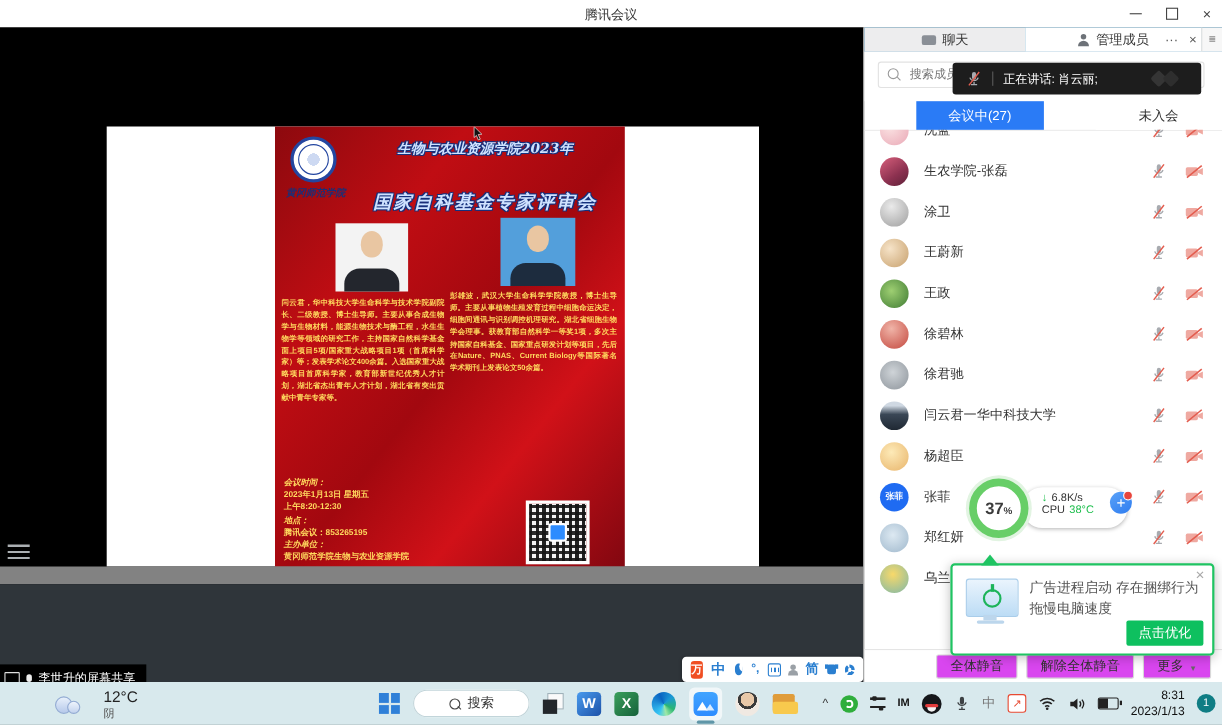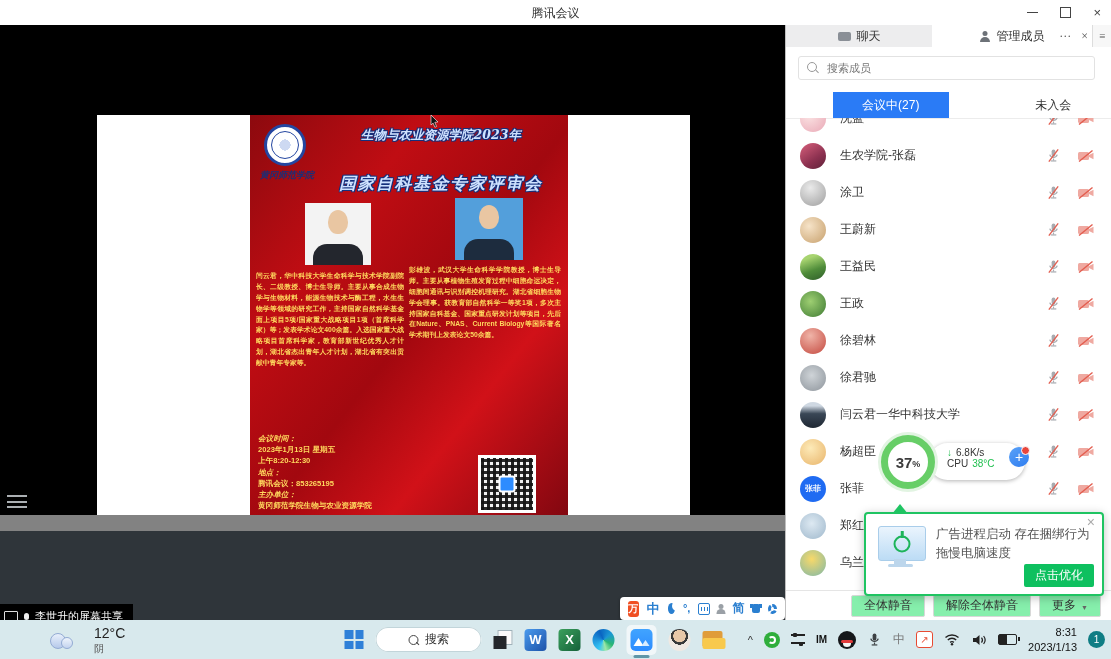--- a/index.html
+++ b/index.html
@@ -83,21 +83,21 @@
   .ime-jian{color:#2a7fd0;font-size:12px;font-weight:bold;}
   .ime-shirt{width:12px;height:9px;background:#2a7fd0;border-radius:2px;position:relative;}
   .ime-shirt::before{content:"";position:absolute;left:-2px;top:0;width:3px;height:4px;background:#2a7fd0;}
   .ime-shirt::after{content:"";position:absolute;right:-2px;top:0;width:3px;height:4px;background:#2a7fd0;}
   .ime-gear{width:10px;height:10px;border-radius:50%;border:3px dashed #2a7fd0;box-sizing:border-box;}
 
   
   #panel{position:absolute;left:785px;top:25px;width:326px;height:595px;background:#fff;
      border-left:1px solid #bfbfbf;box-sizing:border-box;}
   #p-header{position:absolute;top:0;left:0;right:0;height:22px;display:flex;background:#0369a1;
-     font-size:12px;color:#333;font-family:Liberation Serif, serif;}
+     font-size:12px;color:#333;}
   .tab-chat{width:146px;display:flex;align-items:center;justify-content:center;gap:6px;background:#ededee;}
   .ic-bubble{width:13px;height:9px;background:#8a8f96;border-radius:2px;position:relative;}
   .ic-bubble::after{content:"";position:absolute;left:2px;bottom:-3px;border:3px solid transparent;border-top-color:#8a8f96;}
   .tab-members{flex:1;background:#fff;display:flex;align-items:center;justify-content:center;gap:6px;position:relative;}
   .ic-person{width:11px;height:11px;position:relative;}
   .ic-person::before{content:"";position:absolute;left:50%;top:0;transform:translateX(-50%);
      width:5px;height:5px;border-radius:50%;background:#6d7278;}
   .ic-person::after{content:"";position:absolute;left:50%;bottom:0;transform:translateX(-50%);
      width:10px;height:5px;border-radius:5px 5px 0 0;background:#6d7278;}
   .tab-actions{position:absolute;right:4px;top:0;height:22px;display:flex;align-items:center;gap:10px;
@@ -126,21 +126,21 @@
   .mrow.clip{margin-top:-18px;}
   .avatar{width:26px;height:26px;border-radius:50%;flex:0 0 26px;display:flex;align-items:center;
      justify-content:center;overflow:hidden;}
   .avtext{font-size:8px;color:#fff;font-weight:bold;letter-spacing:0;}
   .mname{margin-left:14px;font-size:12px;color:#333;flex:1;white-space:nowrap;overflow:hidden;}
   .micons{display:flex;gap:16px;align-items:center;}
   .ic-sm{width:15px;height:15px;}
   .ic-cam{width:18px;height:14px;}
   #p-footer{position:absolute;bottom:0;left:0;right:0;height:30px;background:#fff;border-top:1px solid #e5e5e5;
      display:flex;align-items:center;justify-content:flex-end;gap:8px;padding:0 10px;box-sizing:border-box;z-index:2;}
-  .fbtn{border:1px solid #d8d8d8;background:#86efac;border-radius:2px;font-size:12px;color:#333;height:22px;
+  .fbtn{border:1px solid #d8d8d8;background:#d946ef;border-radius:2px;font-size:12px;color:#333;height:22px;
      padding:0 12px;display:flex;align-items:center;gap:5px;font-family:"Liberation Sans",sans-serif;}
   .fbtn .caret::after{content:"▼";font-size:7px;color:#666;}
 
   
   #perf{position:absolute;left:95px;top:408px;width:160px;height:60px;z-index:7;}
   .pill{position:absolute;left:48px;top:10px;width:96px;height:37px;background:#fff;border-radius:19px;
      box-shadow:0 1px 4px rgba(0,0,0,.3);padding:4px 6px 4px 18px;box-sizing:border-box;font-size:10px;color:#333;}
   .pill .l1{display:flex;align-items:center;gap:4px;}
   .arrow-dn{color:#1fbf4e;font-weight:bold;}
   .cputemp{color:#1fbf4e;}
@@ -350,20 +350,28 @@
         </div>
       </div>
       <div class="menu-box">≡</div>
     </div>
 
     <div id="p-search">
       <input class="search-input" placeholder="搜索成员" style="">
       <div class="mag"></div>
     </div>
 
+    <div id="toast">
+      <svg class="ic-sm">
+          <use href="#ic-mic-off"></use>
+        </svg>
+      <div class="toast-div"></div>
+      <span>正在讲话: 肖云丽;</span>
+      <div class="toast-logo"></div>
+    </div>
 
     <div id="segs">
       <div class="seg active">会议中(27)</div>
       <div class="seg">未入会</div>
     </div>
 
     <div id="mlist">
       <div class="mrow clip">
         <div class="avatar" style="background:radial-gradient(circle at 35% 35%,#fbe3e3,#e9a8b6)">
             <span class="avtext"></span>
@@ -404,34 +412,20 @@
             <svg class="ic-cam">
               <use href="#ic-cam-off"></use>
             </svg>
           </div>
       </div>
       <div class="mrow">
         <div class="avatar" style="background:radial-gradient(circle at 35% 35%,#f6e3c8,#c7a06c)">
             <span class="avtext"></span>
           </div>
         <div class="mname">王蔚新</div>
-        <div class="micons">
-            <svg class="ic-sm">
-              <use href="#ic-mic-off"></use>
-            </svg>
-            <svg class="ic-cam">
-              <use href="#ic-cam-off"></use>
-            </svg>
-          </div>
-      </div>
-      <div class="mrow">
-        <div class="avatar" style="background:linear-gradient(160deg,#a8d470 20%,#4f8c3a 60%,#2f5e2a)">
-            <span class="avtext"></span>
-          </div>
-        <div class="mname">王益民</div>
         <div class="micons">
             <svg class="ic-sm">
               <use href="#ic-mic-off"></use>
             </svg>
             <svg class="ic-cam">
               <use href="#ic-cam-off"></use>
             </svg>
           </div>
       </div>
       <div class="mrow">

